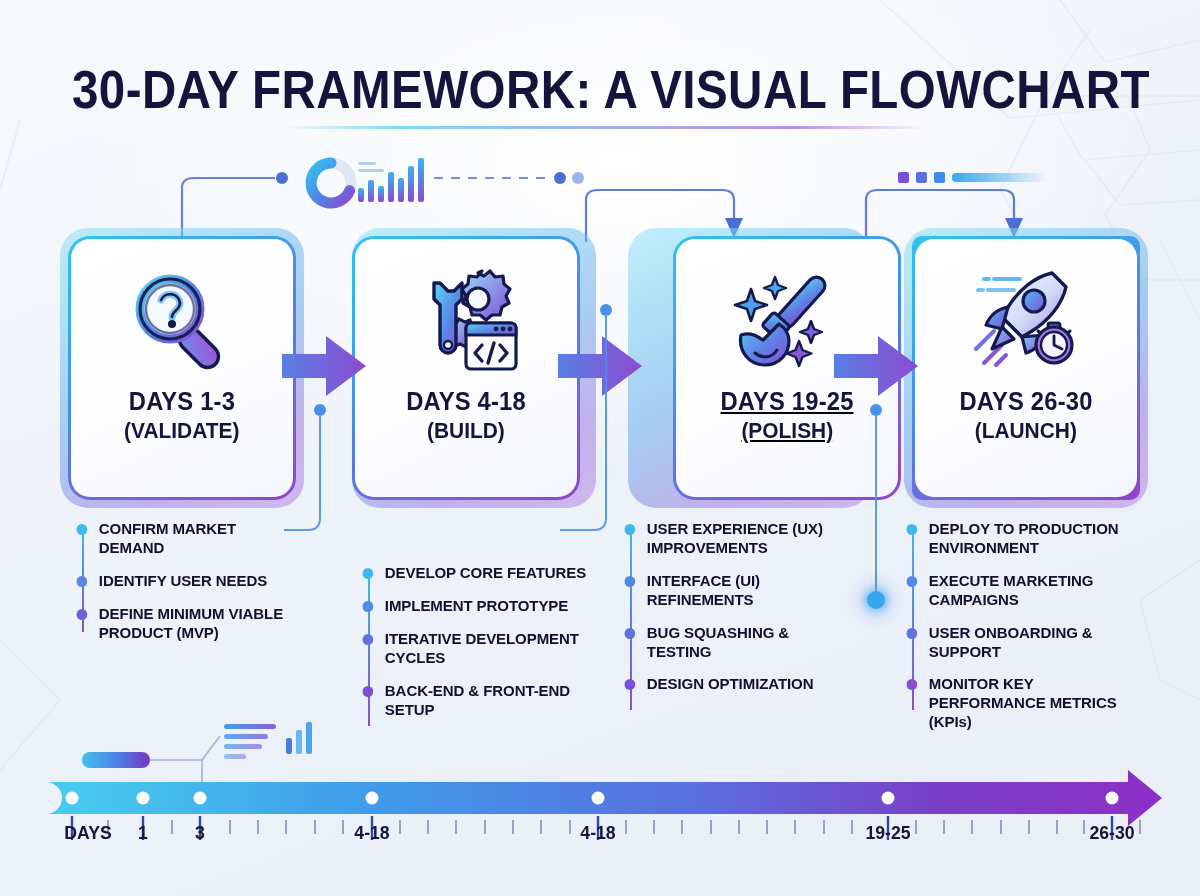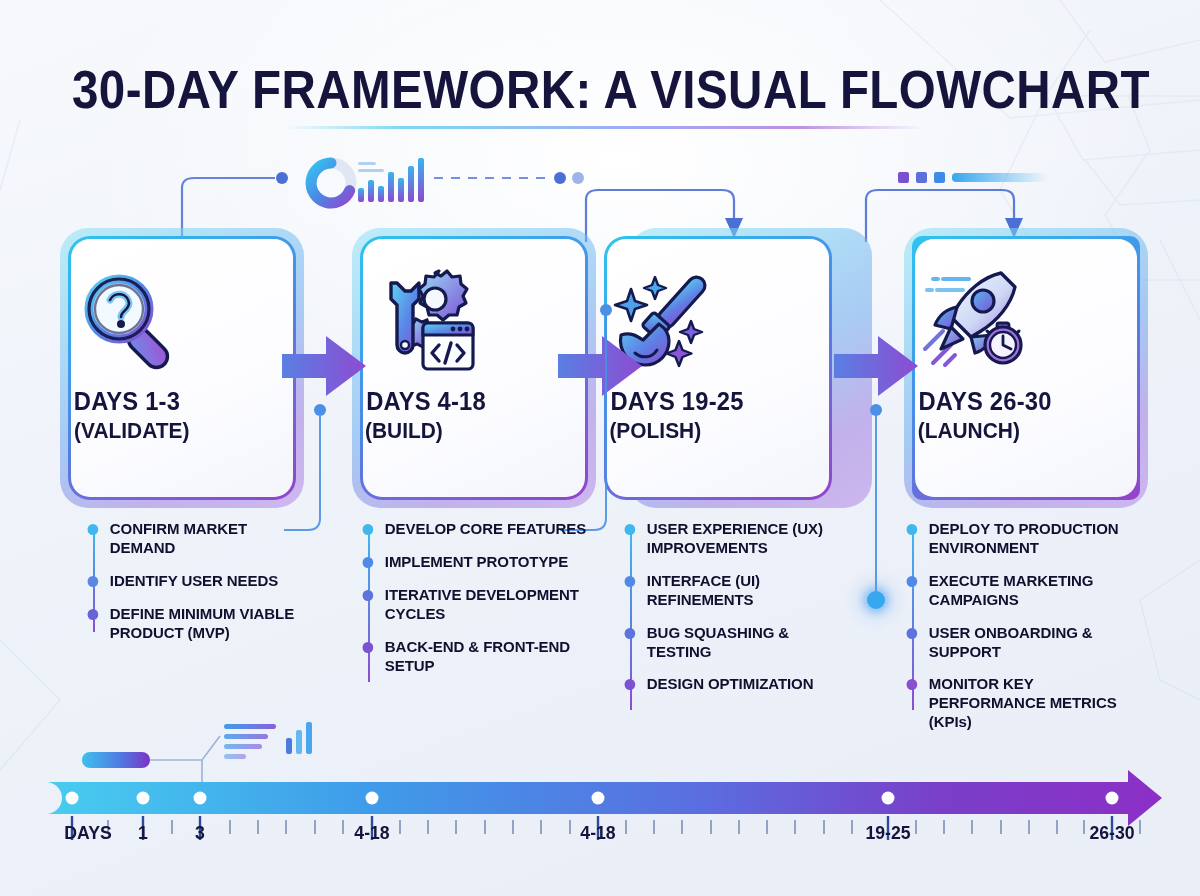--- a/index.html
+++ b/index.html
@@ -53,21 +53,21 @@
     top:236px;
     border-radius:22px;
     padding:2.6px;
     background:linear-gradient(150deg,#2fc4ef 0%, #3aa8ec 24%, #4f83e4 52%, #7c5fd6 78%, #9442c9 100%);
   }
   .card-inner {
     width:100%; height:100%;
     border-radius:19px;
     background:linear-gradient(155deg,#ffffff 0%, #fdfdff 55%, #f4f6fc 100%);
     display:flex; flex-direction:column;
-    align-items:flex-start; justify-content:flex-start;
+    align-items:center; justify-content:flex-start;
     padding-top:26px;
   }
   .card-icon { width:120px; height:112px; }
   .card-title {
     margin-top:10px;
     font-size:25px; font-weight:bold; color:#14143c;
     letter-spacing:.2px;
     font-family:"Liberation Sans Narrow","Liberation Sans", sans-serif;
     transform:scaleX(.95);
   }
@@ -231,21 +231,21 @@
         <path d="M39 35 a10 10 0 0 1 19 3 c0 7 -8 8 -8 14" fill="none" stroke="#7fc5ef" stroke-width="7" stroke-linecap="round"></path>
         <path d="M39 35 a10 10 0 0 1 19 3 c0 7 -8 8 -8 14" fill="none" stroke="#151a4e" stroke-width="2.6" stroke-linecap="round"></path>
         <circle cx="50" cy="59" r="4" fill="#151a4e"></circle>
       </svg>
       <div class="card-title">DAYS 1-3</div>
       <div class="card-sub">(VALIDATE)</div>
     </div>
   </div>
 
   <div class="card-outer" style="left:352px;"></div>
-  <div class="card" style="left:360px;">
+  <div class="card" style="left:352px;">
     <div class="card-inner">
       <svg class="card-icon" viewBox="0 0 120 112">
         <defs>
           <linearGradient id="bg1" x1="0" y1="0" x2="1" y2="1">
             <stop offset="0" stop-color="#5fd4f2"></stop>
               <stop offset="55%" stop-color="#5a86e6"></stop>
               <stop offset="100%" stop-color="#8d4bd2"></stop>
           </linearGradient>
           <linearGradient id="bg2" x1="0" y1="0" x2="1" y2="1">
             <stop offset="0" stop-color="#9ad9f4"></stop>
@@ -271,21 +271,21 @@
           <circle cx="97" cy="64" r="2.4" fill="#151a4e"></circle>
           <circle cx="104" cy="64" r="2.4" fill="#151a4e"></circle>
         <path d="M76 80 l-7 8 l7 8 M88 78 l-6 20 M94 80 l7 8 l-7 8" fill="none" stroke="#151a4e" stroke-width="3.4" stroke-linecap="round" stroke-linejoin="round"></path>
       </svg>
       <div class="card-title">DAYS 4-18</div>
       <div class="card-sub">(BUILD)</div>
     </div>
   </div>
 
   <div class="card-outer" style="left:628px;"></div>
-  <div class="card" style="left:604px;">
+  <div class="card" style="left:673px;text-decoration:underline;">
     <div class="card-inner">
       <svg class="card-icon" viewBox="0 0 120 112">
         <defs>
           <linearGradient id="pb1" x1="0" y1="0" x2="1" y2="1">
             <stop offset="0" stop-color="#5cc8f2"></stop>
               <stop offset="55%" stop-color="#5f7fe4"></stop>
               <stop offset="100%" stop-color="#8d4bd2"></stop>
           </linearGradient>
         </defs>
 
@@ -381,37 +381,37 @@
   <svg class="deco" style="left:556px; top:300px;" width="320" height="250">
     <circle cx="50" cy="10" r="6" fill="#4b8fe6"></circle>
     <path d="M50 16 L50 218 Q50 230 38 230 L4 230" fill="none" stroke="#4b8fe6" stroke-width="2" opacity=".9"></path>
   </svg>
   <svg class="deco" style="left:832px; top:400px;" width="120" height="230">
     <circle cx="44" cy="10" r="6" fill="#4b8fe6"></circle>
     <path d="M44 16 L44 196" fill="none" stroke="#4b8fe6" stroke-width="2" opacity=".9"></path>
   </svg>
   <div class="glow-dot" style="left:867px; top:591px;"></div>
 
-  <div class="bullets" style="left:73px;">
+  <div class="bullets" style="left:62px;">
     <div class="bullet-rail" style="height:100px;"></div>
     <div class="bullet">
       <span class="dot" style="background:#3fb8ef;"></span>
       <span>CONFIRM MARKET DEMAND</span>
     </div>
     <div class="bullet" style="margin-top:14px;">
       <span class="dot" style="background:#5a86e6;"></span>
       <span>IDENTIFY USER NEEDS</span>
     </div>
     <div class="bullet" style="margin-top:14px;">
       <span class="dot" style="background:#6a62d8;"></span>
       <span>DEFINE MINIMUM VIABLE PRODUCT (MVP)</span>
     </div>
   </div>
 
-  <div class="bullets" style="left:348px;">
+  <div class="bullets" style="left:348px;margin-top:44px;">
     <div class="bullet-rail" style="height:150px;"></div>
     <div class="bullet">
       <span class="dot" style="background:#3fb8ef;"></span>
       <span>DEVELOP CORE FEATURES</span>
     </div>
     <div class="bullet" style="margin-top:14px;">
       <span class="dot" style="background:#4f8ae8;"></span>
       <span>IMPLEMENT PROTOTYPE</span>
     </div>
     <div class="bullet" style="margin-top:14px;">

